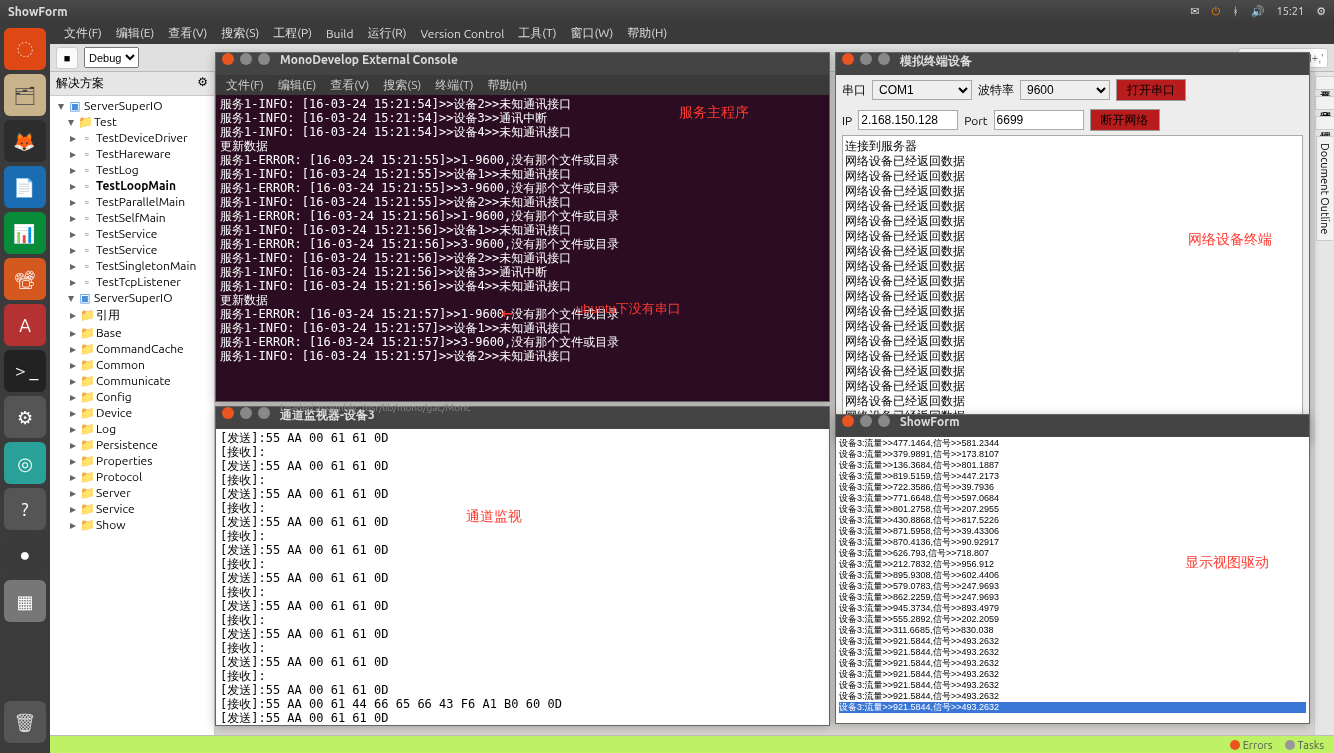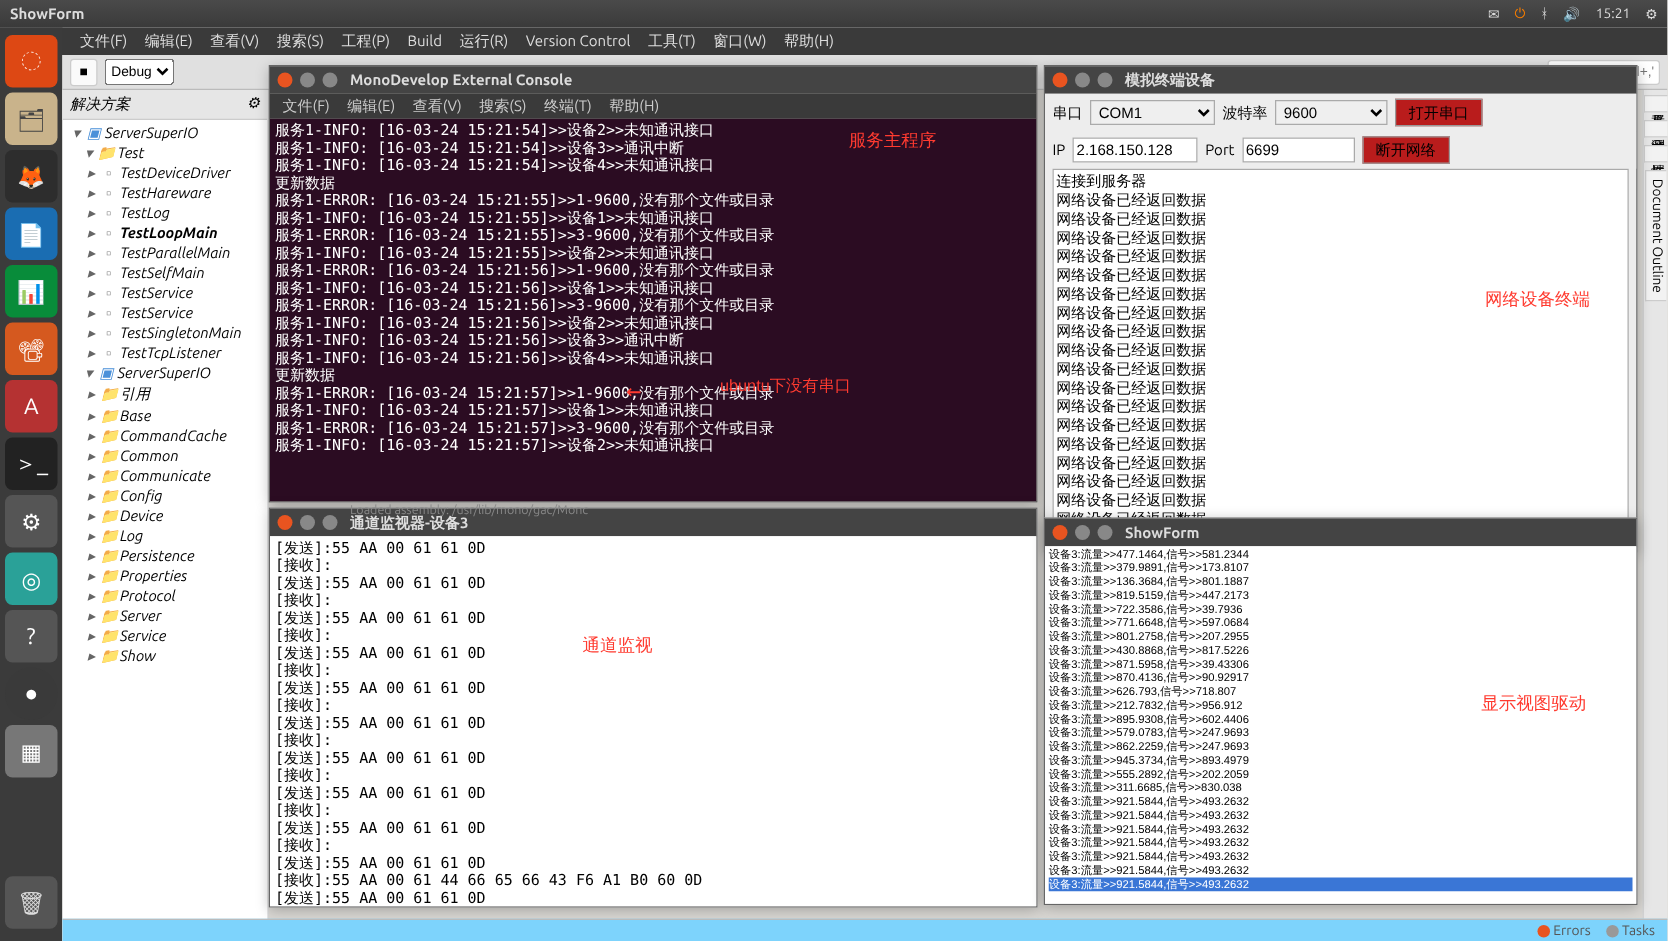--- a/index.html
+++ b/index.html
@@ -66,21 +66,20 @@
   }
   .ide-tool .btn { width:22px; height:22px; background:#fafafa; border:1px solid #ccc; border-radius:3px; display:flex; align-items:center; justify-content:center; font-size:11px;}
   .ide-tool select { font-size:11px; height:21px; }
   .ide-tool .search { margin-left:auto; }
   .ide-tool .search input { width: 90px; height: 20px; font-size:11px; padding:0 4px; border:1px solid #ccc; border-radius:3px;}
   
   .solution {
     position: absolute; top: 28px; left: 0; width: 165px; bottom: 0;
     background: #fff; border-right: 1px solid #ccc; font-size: 12px;
     overflow: hidden;
-    font-style: italic;
   }
   .solution .head { background:#e6e6e6; padding:3px 6px; border-bottom:1px solid #ccc; display:flex; justify-content:space-between;}
   .solution .tree { padding: 2px 0; }
   .solution .node { padding: 1px 2px 1px 8px; white-space: nowrap; cursor:pointer;}
   .solution .node.l1 { padding-left: 18px; }
   .solution .node.l2 { padding-left: 20px; }
   .solution .node .tw { display:inline-block; width:10px; color:#666; }
   .solution .ic { display:inline-block; width:14px; text-align:center; margin-right:2px;}
   .solution .ic.box { color: #4a90d9; }
   .solution .ic.doc { color: #888; }
@@ -95,21 +94,21 @@
   .right-panes .tab {
     writing-mode: vertical-rl; font-size:11px; padding:6px 2px;
     background:#f2f2f2; border:1px solid #ccc; border-right:none; cursor:pointer;
   }
   
   .win {
     position: absolute; border:1px solid #666;
     box-shadow: 0 2px 10px rgba(0,0,0,0.25);
   }
   .titlebar {
-    height: 22px; background: #444; color: #ddd; display:flex; align-items:center;
+    height: 22px; background: #444; color: #ddd; display:flex; align-items:flex-start;
     padding: 0 6px; gap:6px; font-size:12px;
   }
   .titlebar .wbtn { width:12px; height:12px; border-radius:50%; }
   .titlebar .wbtn.c { background:#e95420; }
   .titlebar .wbtn.m { background:#888; }
   .titlebar .wbtn.x { background:#888; }
   .titlebar .wtitle { margin-left:4px; font-weight:bold; }
   
   .console-win { top: 8px; left: 165px; width: 615px; height: 350px; }
   .console-win .menubar2 {
@@ -151,21 +150,21 @@
   
   .showform-win { top: 370px; left: 785px; width: 475px; height: 310px; background:#ececec;}
   .showform-win .body {
     background:#fff; height: calc(100% - 22px); overflow:hidden; font-size:9px;
     font-family: sans-serif; padding:1px 3px; position:relative; line-height:11px;
   }
   .showform-win .body .sel { background:#3a76d6; color:#fff;}
   .showform-win .anno { position:absolute; color:#ff3b30; font-size:14px;}
   
   .statusbar {
-    position:absolute; bottom:0; left:0; right:0; height:18px; background:#7dd3fc;
+    position:absolute; bottom:0; left:0; right:0; height:18px; background:#bef264;
     border-top:1px solid #bbb; display:flex; align-items:center; justify-content:flex-end;
     gap:12px; padding: 0 10px; font-size:11px; color:#555;
   }
   .statusbar .sitem { display:flex; align-items:center; gap:3px; cursor:pointer;}
   .statusbar .sic { width:10px; height:10px; border-radius:50%; background:#e95420; }
 </style>
 </head>
 <body>
 
 <div class="topbar">

